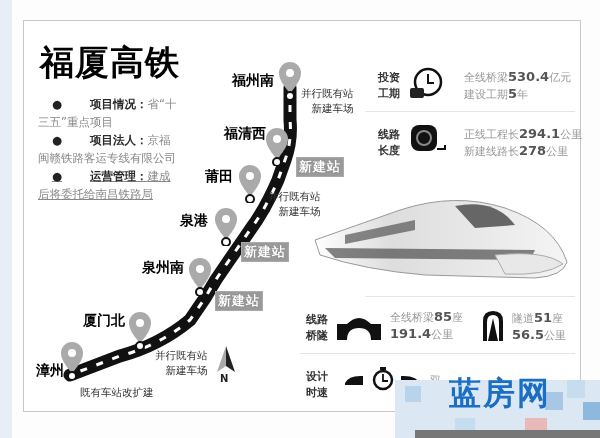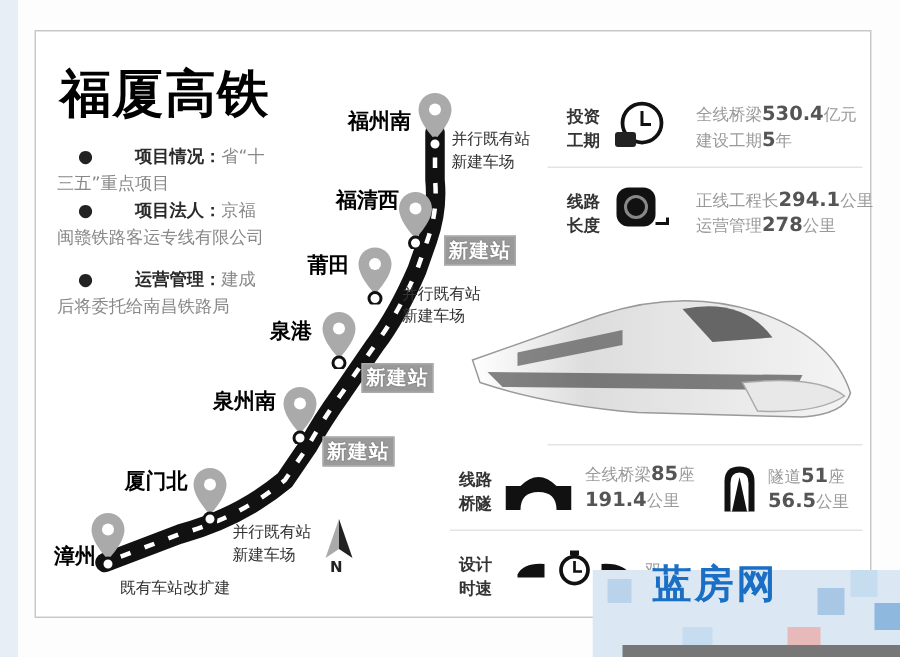--- a/index.html
+++ b/index.html
@@ -5,21 +5,21 @@
   html,body{margin:0;padding:0;}
   body{width:600px;height:438px;position:relative;overflow:hidden;background:#fdfdfd;font-family:"DejaVu Sans",sans-serif;color:#222;}
   .leftstrip{position:absolute;left:0;top:0;width:12px;height:438px;background:#e8eef6;}
   .frame{position:absolute;left:23px;top:20px;width:558px;height:392px;border:1px solid #c8c8c8;background:#fff;box-sizing:border-box;}
   .abs{position:absolute;}
   .title{left:40px;top:40px;font-family:"DejaVu Serif",serif;font-size:34px;font-weight:bold;color:#000000;letter-spacing:1px;}
   .info{left:38px;width:142px;font-size:11.5px;line-height:18px;color:#888;}
   .info .lab{font-weight:bold;color:#2a2a2a;padding-left:28px;}
   .info .dot{color:#222;}
   .station{font-size:14px;color:#000000;font-weight:bold;}
-  .note{font-size:10.5px;color:#333;line-height:15px;}
+  .note{font-size:10.5px;color:#333;line-height:15px;text-align:right;}
   .tag{font-size:13px;font-weight:bold;color:#fff;background:#9a9a9a;padding:0 2px;letter-spacing:1px;text-shadow:0 0 1px #555;border:1px solid #aaa;}
   .slab{font-size:11px;font-weight:bold;color:#333;line-height:16px;width:26px;}
   .sval{font-size:11px;color:#999;line-height:17px;}
   .sval b{font-size:13px;color:#555;text-align:right;}
   .hr{height:1px;background:#e4e4e4;}
   .logo{left:395px;top:372px;width:205px;height:66px;}
 </style>
 </head>
 <body>
 
@@ -28,21 +28,21 @@
 <div class="frame"></div>
 
 <div class="abs title">福厦高铁</div>
 
 <div class="abs info" style="top:95px;">
   <span style="padding-left:14px" class="dot">●</span><span class="lab">项目情况：</span><span>省“十三五”重点项目</span>
 </div>
 <div class="abs info" style="top:131px;">
   <span style="padding-left:14px" class="dot">●</span><span class="lab">项目法人：</span><span>京福闽赣铁路客运专线有限公司</span>
 </div>
-<div class="abs info" style="top:177px;">
+<div class="abs info" style="top:167px;text-decoration:underline;">
   <span style="padding-left:14px" class="dot">●</span><span class="lab">运营管理：</span><span>建成后将委托给南昌铁路局</span>
 </div>
 
 <svg class="abs" style="left:0;top:0" width="600" height="438">
   <path d="M290,88 L290,120 Q292,140 285,160 L278,180 Q265,210 250,230 L228,262 Q215,280 205,298 L190,320 Q160,345 120,356 L70,375" fill="none" stroke="#111" stroke-width="13" stroke-linecap="round"></path>
   <path d="M290,88 L290,120 Q292,140 285,160 L278,180 Q265,210 250,230 L228,262 Q215,280 205,298 L190,320 Q160,345 120,356 L70,375" fill="none" stroke="#fff" stroke-width="3" stroke-dasharray="7 10"></path>
 </svg>
 
 <svg class="abs" style="left:277px;top:60px" width="26" height="40">
     <path d="M13,2 a11,11 0 0 1 11,11 c0,9 -11,20 -11,20 c0,0 -11,-11 -11,-20 a11,11 0 0 1 11,-11z" fill="#aaa"></path>
@@ -127,21 +127,21 @@
 <div class="abs slab" style="left:378px;top:127px">
     <div>线路</div>
     <div>长度</div>
   </div>
 <svg class="abs" style="left:410px;top:123px" width="36" height="32">
     <rect x="1" y="2" width="26" height="26" rx="8" fill="#111"></rect>
     <circle cx="14" cy="15" r="7" fill="none" stroke="#888" stroke-width="2"></circle>
     <path d="M27,26 L35,26 L35,22" stroke="#111" stroke-width="2" fill="none"></path>
   </svg>
 <div class="abs sval" style="left:464px;top:125px"><span>正线工程长</span><b>294.1</b><span>公里</span></div>
-<div class="abs sval" style="left:464px;top:142px"><span>运营管理</span><b>278</b><span>公里</span></div>
+<div class="abs sval" style="left:464px;top:142px"><span>新建线路长</span><b>278</b><span>公里</span></div>
 
 <svg class="abs" style="left:305px;top:180px" width="270" height="115">
   <defs>
       <linearGradient id="tg" x1="0" y1="0" x2="1" y2="0">
         <stop offset="0" stop-color="#fff"></stop>
         <stop offset="0.3" stop-color="#ddd"></stop>
         <stop offset="1" stop-color="#f4f4f4"></stop>
       </linearGradient>
     </defs>
   <path d="M10,60 L95,30 Q150,12 200,28 Q250,45 262,82 Q258,96 230,98 L120,95 Q60,90 15,75 Z" fill="url(#tg)" stroke="#999" stroke-width="1"></path>
@@ -190,14 +190,14 @@
   <svg width="205" height="66" style="position:absolute;left:0;top:0">
     <rect x="0" y="8" width="205" height="58" fill="#dbe8f4"></rect>
     <rect x="10" y="14" width="16" height="16" fill="#b9d3ea"></rect>
     <rect x="150" y="20" width="18" height="18" fill="#a7c7e4"></rect>
     <rect x="172" y="8" width="18" height="18" fill="#c6dcef"></rect>
     <rect x="188" y="30" width="17" height="18" fill="#8fb8de"></rect>
     <rect x="60" y="46" width="20" height="20" fill="#c6dcef"></rect>
     <rect x="130" y="46" width="22" height="20" fill="#e7b9b9"></rect>
     <rect x="20" y="58" width="185" height="8" fill="#777"></rect>
   </svg>
-  <div class="abs" style="left:40px;top:0px;font-size:26px;font-weight:bold;color:#1a6fc4;letter-spacing:2px">蓝房网</div>
+  <div class="abs" style="left:54px;top:0px;font-size:32px;font-weight:bold;color:#1a6fc4;letter-spacing:2px">蓝房网</div>
 </div>
 
 </body></html>

